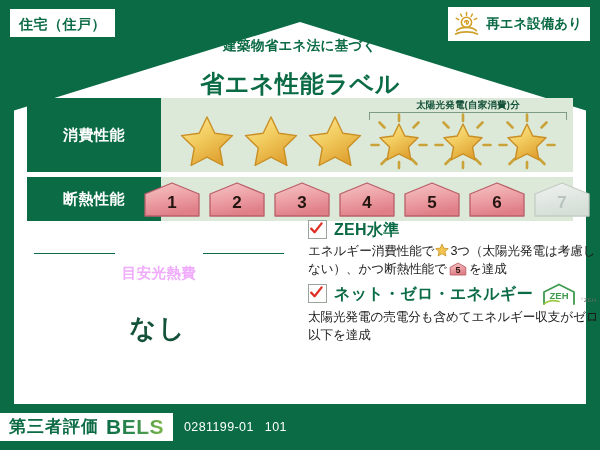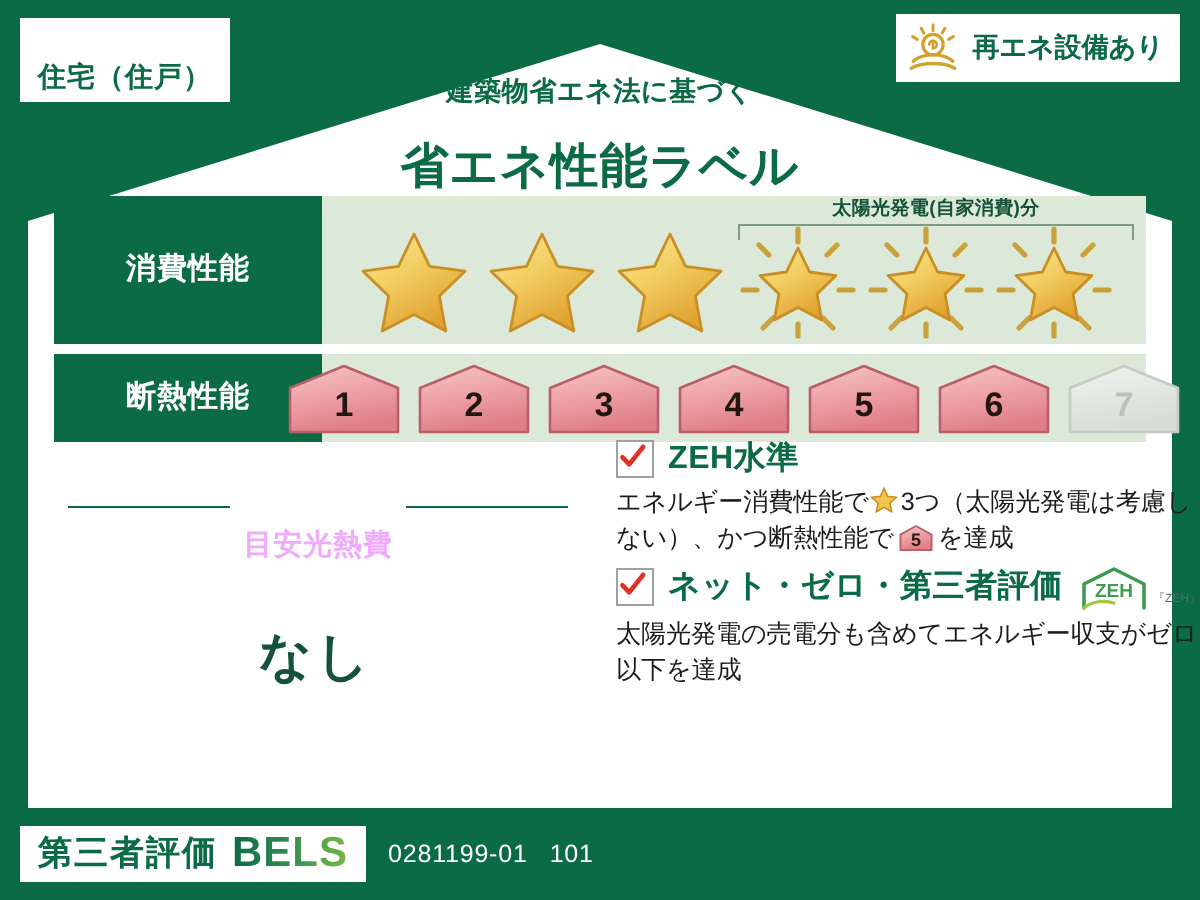--- a/index.html
+++ b/index.html
@@ -8,21 +8,21 @@
     font-family:"Liberation Sans","DejaVu Sans",sans-serif;
     background:#0b6b45;
   }
   #label-root{position:relative;width:600px;height:450px;background:#0b6b45;}
 
   
   .type-chip{
     position:absolute;left:10px;top:9px;
     background:#ffffff;color:#0b6b45;
     font-weight:bold;font-size:14px;letter-spacing:.5px;
-    padding:22px 9px 6px 9px;line-height:1;
+    padding:8px 9px 6px 9px;line-height:1;
     z-index:6;
   }
 
   
   .re-chip{
     position:absolute;right:10px;top:7px;
     background:#ffffff;
     padding:4px 8px 4px 5px;
     display:flex;align-items:center;gap:6px;
     z-index:6;
@@ -167,21 +167,21 @@
     box-sizing:border-box;
   }
 
   
   .footer{
     position:absolute;left:0;bottom:0;width:600px;height:46px;
     background:#0b6b45;z-index:5;
     display:flex;align-items:center;
   }
   .bels-box{
-    margin-left:10px;background:#ffffff;
+    margin-left:0;background:#ffffff;
     display:flex;align-items:center;gap:7px;
     padding:3px 9px 4px 9px;
   }
   .bels-jp{color:#0b6b45;font-weight:bold;font-size:17px;line-height:1;letter-spacing:1px;}
   .bels-en{
     font-weight:bold;font-size:21px;line-height:1;letter-spacing:.5px;
     background:linear-gradient(90deg,#0b6b45 0%,#2e8a4f 45%,#7ab648 100%);
     -webkit-background-clip:text;background-clip:text;color:transparent;
   }
   .bels-id{color:#ffffff;font-size:12.5px;margin-left:11px;letter-spacing:.4px;white-space:nowrap;}
@@ -416,21 +416,21 @@
                 </svg><span>5</span></span><span>を達成</span></div>
         </div>
 
         <div class="crit">
           <div class="crit-head">
             <span class="checkbox">
               <svg viewBox="0 0 15 15">
                 <path d="M2.2 7.6 L5.6 11.2 L12.6 2.4" fill="none" stroke="#e03127" stroke-width="2.3" stroke-linecap="round" stroke-linejoin="round"></path>
               </svg>
             </span>
-            <span class="crit-title">ネット・ゼロ・第三者評価</span>
+            <span class="crit-title">ネット・ゼロ・エネルギー</span>
             <span class="zeh-logo">
               <svg viewBox="0 0 34 22">
                 <path d="M2 21 L2 9 L17 1.5 L32 9 L32 21" fill="none" stroke="#3e9b4f" stroke-width="1.8" stroke-linejoin="round" stroke-linecap="round"></path>
                 <path d="M2 21 C6 17.5 12 17 17 18.5" fill="none" stroke="#9cc93f" stroke-width="1.6" stroke-linecap="round"></path>
                 <text x="17" y="15.5" text-anchor="middle" font-family="Liberation Sans, sans-serif" font-size="9.5" font-weight="bold" fill="#3e9b4f">ZEH</text>
               </svg>
               <span class="zeh-mini">『ZEH』</span>
             </span>
           </div>
           <div class="crit-body">太陽光発電の売電分も含めてエネルギー収支がゼロ以下を達成</div>

